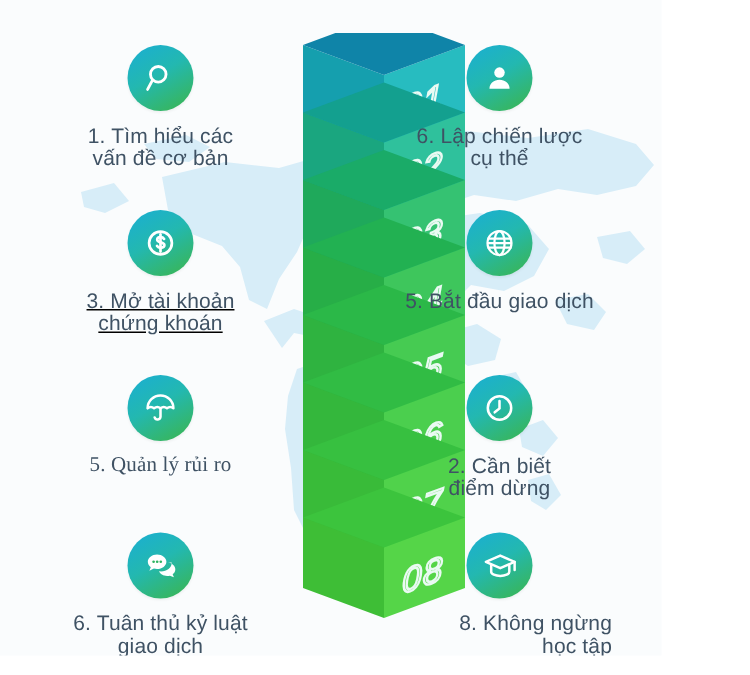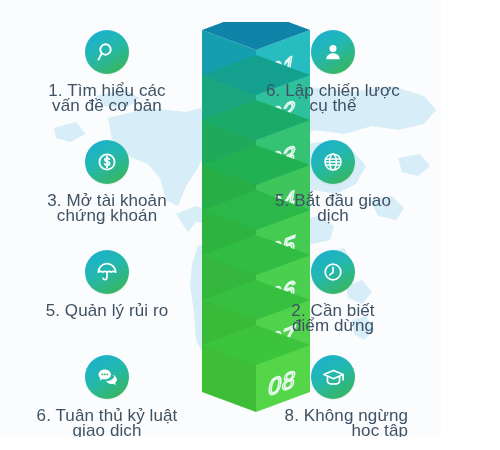--- a/index.html
+++ b/index.html
@@ -18,21 +18,21 @@
   .item{position:absolute;width:150px;text-align:center;}
   .icon-wrap{display:flex;justify-content:center;}
   .icon-circle{
     width:44px;height:44px;border-radius:50%;
     background:linear-gradient(150deg,#1aaed4 0%,#23b8b0 45%,#3cb54a 100%);
     display:flex;align-items:center;justify-content:center;
     box-shadow:0 1px 2px rgba(0,0,0,.06);
   }
   .icon-circle svg{display:block;}
   .caption{
-    margin-top:9px;color:#3f5264;font-size:17px;line-height:15px;
+    margin-top:9px;color:#3f5264;font-size:14px;line-height:15px;
     letter-spacing:.1px;white-space:pre-line;
   }
 
   
   #tower{position:absolute;left:196px;top:22px;width:120px;height:415px;}
   #tower svg{display:block;}
   .cubenum{
     font-family:"Liberation Sans","DejaVu Sans",sans-serif;
     font-size:23px;fill:none;stroke:#eafaf3;stroke-width:1.6;
     font-style:italic;letter-spacing:1px;
@@ -135,36 +135,36 @@
           <svg width="24" height="24" viewBox="0 0 24 24" fill="none" stroke="#ffffff" stroke-width="1.9" stroke-linecap="round">
             <circle cx="10.5" cy="9.5" r="5.2"></circle>
               <line x1="6.6" y1="13.6" x2="3.4" y2="19.6"></line>
           </svg>
         </div>
       </div>
       <div class="caption">1. Tìm hiểu các
 vấn đề cơ bản</div>
     </div>
 
-    <div class="item" style="left:32px;top:140px;">
+    <div class="item" style="left:32px;top:140px;text-decoration:underline;">
       <div class="icon-wrap">
         <div class="icon-circle">
           <svg width="24" height="24" viewBox="0 0 24 24" fill="none" stroke="#ffffff" stroke-width="1.8" stroke-linecap="round">
             <circle cx="12" cy="12" r="7.6"></circle>
             <path d="M14.4 9.3c-.5-.8-1.4-1.2-2.4-1.2-1.3 0-2.2.7-2.2 1.7 0 2.3 4.8 1.2 4.8 3.6
                      0 1.1-1 1.8-2.4 1.8-1.1 0-2-.4-2.5-1.2"></path>
             <line x1="12" y1="6.3" x2="12" y2="17.7"></line>
           </svg>
         </div>
       </div>
       <div class="caption">3. Mở tài khoản
 chứng khoán</div>
     </div>
 
-    <div class="item" style="left:32px;top:250px;">
+    <div class="item" style="left:32px;top:250px;font-family:Liberation Serif, serif;">
       <div class="icon-wrap">
         <div class="icon-circle">
           <svg width="24" height="24" viewBox="0 0 24 24" fill="none" stroke="#ffffff" stroke-width="1.7" stroke-linecap="round" stroke-linejoin="round">
             <path d="M3.4 12.2a8.6 8.6 0 0 1 17.2 0c-1.4-1.1-2.9-1.1-4.3 0-1.4-1.1-2.9-1.1-4.3 0
                      -1.4-1.1-2.9-1.1-4.3 0-1.4-1.1-2.9-1.1-4.3 0Z"></path>
             <path d="M12 12.2v5.6a2 2 0 0 1-3.9.5"></path>
           </svg>
         </div>
       </div>
       <div class="caption">5. Quản lý rủi ro</div>

